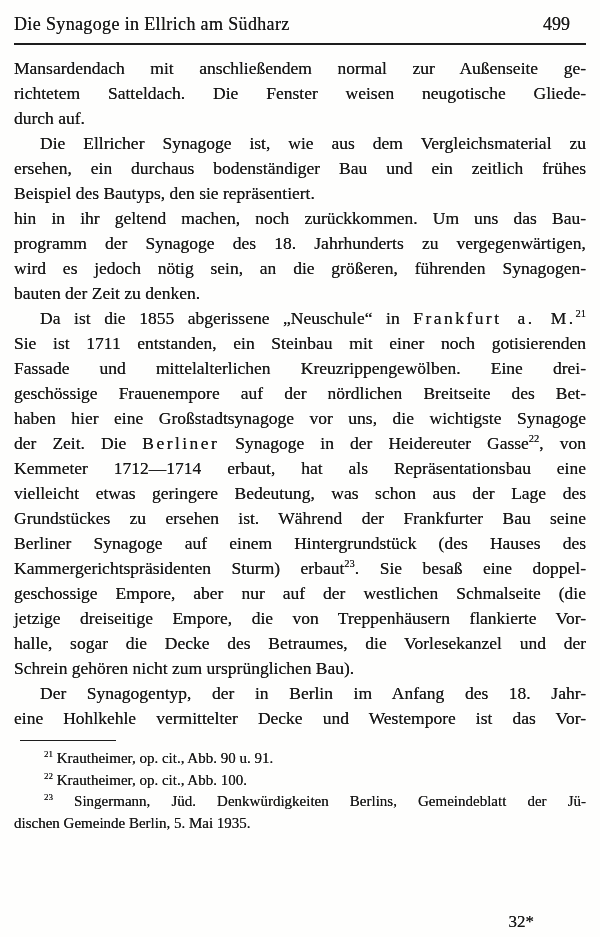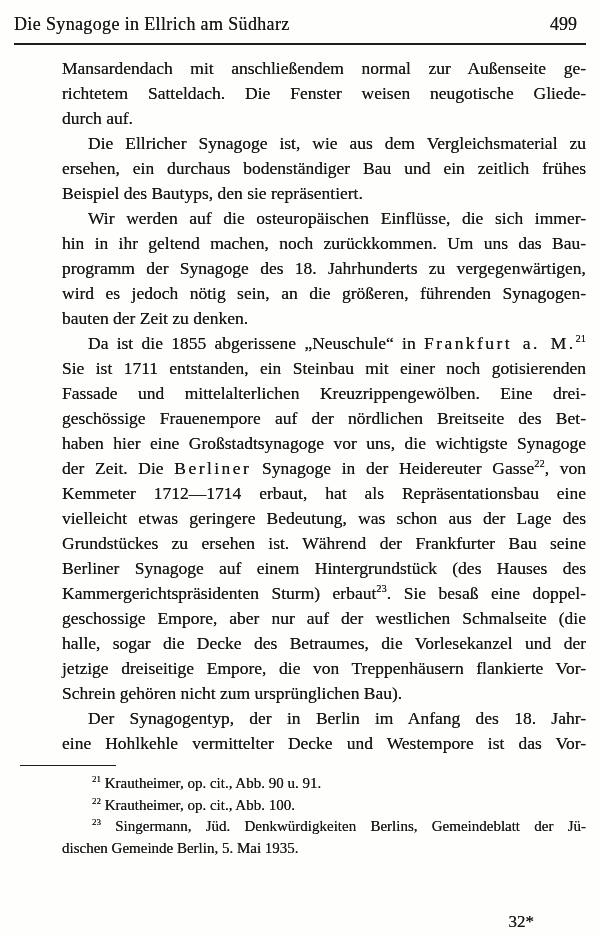--- a/index.html
+++ b/index.html
@@ -9,24 +9,24 @@
     color:#171717;
     font-family:"Liberation Serif", serif;
     position:relative;
     overflow:hidden;
     box-sizing:border-box;
     padding:14px 14px 0 14px;
     text-shadow:0 0 0.35px rgba(10,10,10,.8);
   }
   .runhead{position:relative;height:25px;font-size:18px;}
   .runhead .title{position:absolute;left:0;right:0;text-align:left;letter-spacing:0.02em;}
-  .runhead .pno{position:absolute;right:9px;top:0;}
+  .runhead .pno{position:absolute;right:16px;top:0;}
   .hrule{border:none;border-top:2px solid #1d1d1d;margin:4px 0 0 0;height:0;}
   .bodytext{margin-top:11px;font-size:17.5px;line-height:25px;}
-  .line{text-align:justify;text-align-last:justify;margin-left:48px;}
+  .line{text-align:justify;text-align-last:justify;}
   .line.end{text-align-last:left;}
   .bodytext .line.first{text-indent:26px;}
   .sperr{letter-spacing:0.14em;}
   sup{font-size:60%;line-height:0;vertical-align:super;letter-spacing:normal;}
   .fnrule{width:96px;border:none;border-top:1.5px solid #1d1d1d;margin:9px 0 7px 6px;height:0;}
   .footnotes{font-size:15px;line-height:21.5px;}
   .footnotes .line.first{text-indent:30px;}
   .sig{position:absolute;right:66px;bottom:5px;font-size:17px;font-weight:normal;}
 </style>
 </head>
@@ -46,41 +46,40 @@
         <div class="line"><span>Mansardendach mit anschließendem normal zur Außenseite ge-</span></div>
         <div class="line"><span>richtetem Satteldach. Die Fenster weisen neugotische Gliede-</span></div>
         <div class="line end"><span>durch auf.</span></div>
       </div>
       <div>
         <div class="line first"><span>Die Ellricher Synagoge ist, wie aus dem Vergleichsmaterial zu</span></div>
         <div class="line"><span>ersehen, ein durchaus bodenständiger Bau und ein zeitlich frühes</span></div>
         <div class="line end"><span>Beispiel des Bautyps, den sie repräsentiert.</span></div>
       </div>
       <div>
-        <div class="line first"><span>Wir werden auf die osteuropäischen Einflüsse, die sich immer-</span></div>
         <div class="line"><span>hin in ihr geltend machen, noch zurückkommen. Um uns das Bau-</span></div>
         <div class="line"><span>programm der Synagoge des 18. Jahrhunderts zu vergegenwärtigen,</span></div>
         <div class="line"><span>wird es jedoch nötig sein, an die größeren, führenden Synagogen-</span></div>
         <div class="line end"><span>bauten der Zeit zu denken.</span></div>
       </div>
       <div>
         <div class="line first"><span>Da ist die 1855 abgerissene „Neuschule“ in </span><span class="sperr">Frankfurt a. M.</span><sup>21</sup></div>
         <div class="line"><span>Sie ist 1711 entstanden, ein Steinbau mit einer noch gotisierenden</span></div>
         <div class="line"><span>Fassade und mittelalterlichen Kreuzrippengewölben. Eine drei-</span></div>
         <div class="line"><span>geschössige Frauenempore auf der nördlichen Breitseite des Bet-</span></div>
         <div class="line"><span>haben hier eine Großstadtsynagoge vor uns, die wichtigste Synagoge</span></div>
         <div class="line"><span>der Zeit. Die </span><span class="sperr">Berliner</span><span> Synagoge in der Heidereuter Gasse</span><sup>22</sup><span>, von</span></div>
         <div class="line"><span>Kemmeter 1712—1714 erbaut, hat als Repräsentationsbau eine</span></div>
         <div class="line"><span>vielleicht etwas geringere Bedeutung, was schon aus der Lage des</span></div>
         <div class="line"><span>Grundstückes zu ersehen ist. Während der Frankfurter Bau seine</span></div>
         <div class="line"><span>Berliner Synagoge auf einem Hintergrundstück (des Hauses des</span></div>
         <div class="line"><span>Kammergerichtspräsidenten Sturm) erbaut</span><sup>23</sup><span>. Sie besaß eine doppel-</span></div>
         <div class="line"><span>geschossige Empore, aber nur auf der westlichen Schmalseite (die</span></div>
+        <div class="line"><span>jetzige dreiseitige Empore, die von Treppenhäusern flankierte Vor-</span></div>
         <div class="line"><span>halle, sogar die Decke des Betraumes, die Vorlesekanzel und der</span></div>
-        <div class="line"><span>jetzige dreiseitige Empore, die von Treppenhäusern flankierte Vor-</span></div>
         <div class="line end"><span>Schrein gehören nicht zum ursprünglichen Bau).</span></div>
       </div>
       <div>
         <div class="line first"><span>Der Synagogentyp, der in Berlin im Anfang des 18. Jahr-</span></div>
         <div class="line"><span>eine Hohlkehle vermittelter Decke und Westempore ist das Vor-</span></div>
       </div>
     </div>
 
   <hr class="fnrule">
 

